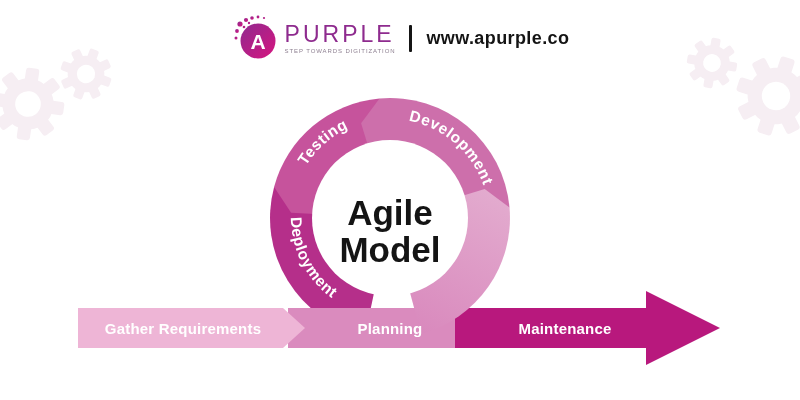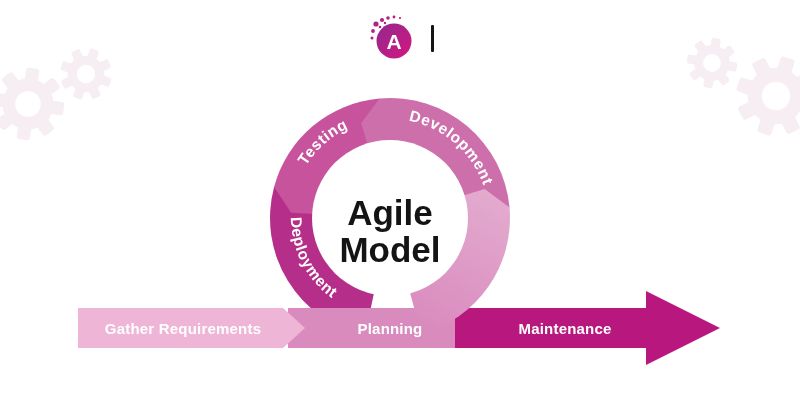--- a/index.html
+++ b/index.html
@@ -114,16 +114,21 @@
           <circle cx="27" cy="4" r="1.4"></circle>
           <circle cx="6" cy="18" r="1.9"></circle>
           <circle cx="5" cy="25" r="1.5"></circle>
           <circle cx="13" cy="14" r="1.3"></circle>
           <circle cx="18" cy="10" r="1.2"></circle>
           <circle cx="33" cy="5" r="1.1"></circle>
         </g>
         <circle cx="27" cy="28" r="17.5" fill="url(#brand-grad)"></circle>
         <text x="27" y="35.5" text-anchor="middle" font-size="21" font-weight="700" fill="#ffffff">A</text>
       </svg>
+      <div class="brand-text">
+        <div class="brand-name">PURPLE</div>
+        <div class="brand-tagline">STEP TOWARDS DIGITIZATION</div>
+      </div>
     </div>
     <div class="divider"></div>
+    <div class="website">www.apurple.co</div>
   </div>
 </div>
 
 </body></html>

